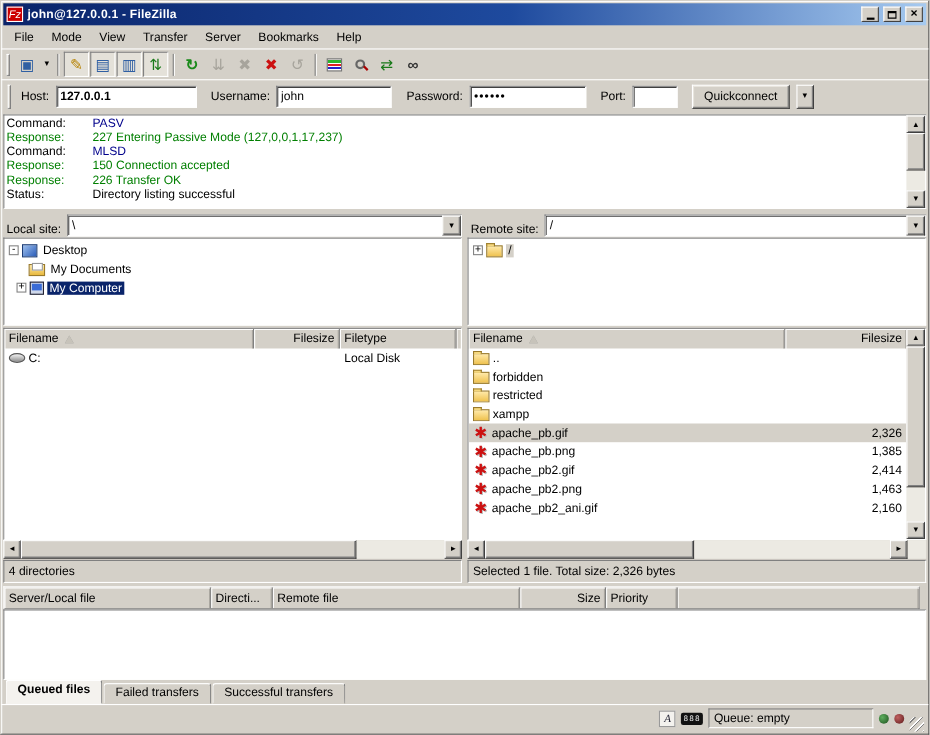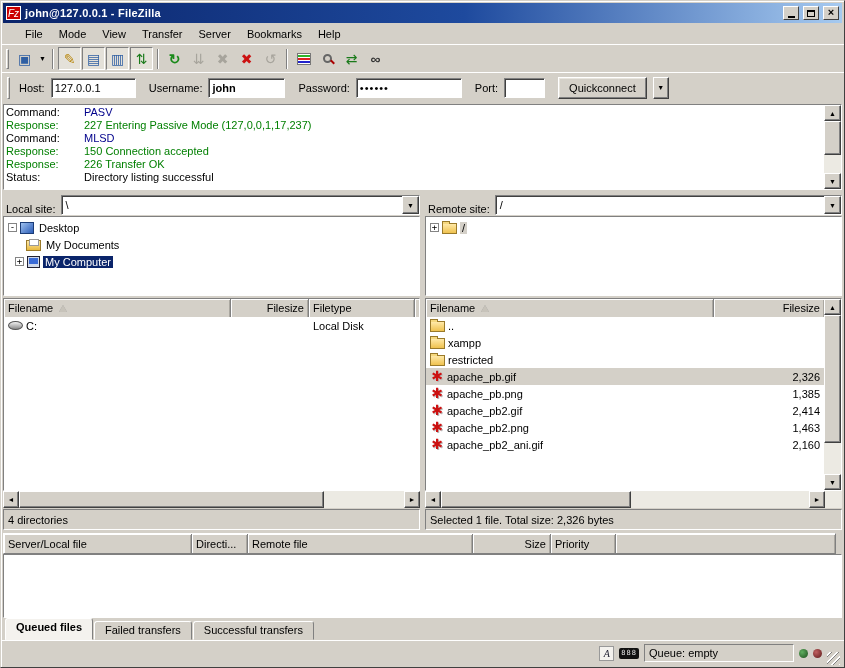--- a/index.html
+++ b/index.html
@@ -16,21 +16,21 @@
   .app-logo { width:15px; height:14px; background:#cc0000; color:#fff; font-weight:normal; font-size:10px;
               display:flex; align-items:center; justify-content:center; border:1px solid #fff; font-style:italic; }
   .title-text { color:#fff; font-weight:bold; flex:1; letter-spacing:.2px; }
   .winbtn { width:16px; height:14px; background:#d4d0c8; border:1px solid; border-color:#fff #404040 #404040 #fff;
             display:flex; align-items:center; justify-content:center; font-size:9px; font-weight:bold; line-height:1; }
   .glyph-min { width:7px; height:2px; background:#000; margin-top:7px; }
   .glyph-max { width:8px; height:7px; border:1px solid #000; border-top-width:2px; }
   .glyph-close { font-size:11px; margin-top:-1px; }
 
   
-  .menubar { height:21px; display:flex; align-items:center; padding-left:16px; }
+  .menubar { height:21px; display:flex; align-items:center; padding-left:4px; }
   .menu-item { padding:2px 8px; }
 
   
   .toolbar { height:28px; display:flex; align-items:center; gap:1px; padding:1px 2px;
              border-top:1px solid #fff; }
   .tb-grip { width:3px; height:20px; border:1px solid; border-color:#fff #808080 #808080 #fff; margin:0 3px; }
   .tb-sep { width:2px; height:20px; border-left:1px solid #808080; border-right:1px solid #fff; margin:0 3px; }
   .tb-btn { width:23px; height:23px; display:flex; align-items:center; justify-content:center;
             font-size:14px; line-height:1; border:1px solid transparent; }
   .tb-btn.pressed { border-color:#808080 #fff #fff #808080; background:#e4e1d9; }
@@ -42,21 +42,21 @@
   .icon-mag::after { content:""; position:absolute; width:5px; height:2px; background:#a00; transform:rotate(45deg);
                      right:-5px; bottom:-2px; }
 
   
   .quickbar { height:30px; display:flex; align-items:center; gap:5px; padding:0 6px;
               border-top:1px solid #fff; }
   .qc-label { padding-right:1px; }
   .tb-grip2 { width:3px; height:22px; border:1px solid; border-color:#fff #808080 #808080 #fff; margin-right:4px; }
   input.textbox { height:20px; border:1px solid; border-color:#808080 #fff #fff #808080; box-shadow:inset 1px 1px 0 #404040;
                   background:#fff; font-family:"Liberation Sans",sans-serif; font-size:11px; padding:0 3px; }
-  .host-input { width:85px; } .user-input { width:77px;font-weight:bold; } .pass-input { width:106px; letter-spacing:1px; } .port-input { width:41px; }
+  .host-input { width:128px;font-weight:bold; } .user-input { width:105px; } .pass-input { width:106px; letter-spacing:1px; } .port-input { width:41px; }
   .qc-btn { height:22px; padding:0 10px; background:#d4d0c8; border:1px solid; border-color:#fff #404040 #404040 #fff;
             box-shadow:inset -1px -1px 0 #808080, inset 1px 1px 0 #e8e5de; font-size:11px; }
   .qc-dd { width:16px; height:22px; background:#d4d0c8; border:1px solid; border-color:#fff #404040 #404040 #fff;
            box-shadow:inset -1px -1px 0 #808080; display:flex; align-items:center; justify-content:center; font-size:7px; margin-left:1px; }
 
   
   .logarea { height:86px; margin:2px 2px 0 2px; background:#fff; border:1px solid; border-color:#808080 #fff #fff #808080;
              display:flex; }
   .log-lines { flex:1; padding:1px 2px; overflow:hidden; }
   .log-line { display:flex; height:13px; line-height:13px; }
@@ -402,30 +402,39 @@
                   <span class="icon-folder"></span>
                   <span>..</span>
                 </div>
               <div class="cell rc-size right">
                   <span></span>
                 </div>
             </div>
             <div class="file-row">
               <div class="cell rc-name">
                   <span class="icon-folder"></span>
-                  <span>xampp</span>
+                  <span>forbidden</span>
                 </div>
               <div class="cell rc-size right">
                   <span></span>
                 </div>
             </div>
             <div class="file-row">
               <div class="cell rc-name">
                   <span class="icon-folder"></span>
                   <span>restricted</span>
+                </div>
+              <div class="cell rc-size right">
+                  <span></span>
+                </div>
+            </div>
+            <div class="file-row">
+              <div class="cell rc-name">
+                  <span class="icon-folder"></span>
+                  <span>xampp</span>
                 </div>
               <div class="cell rc-size right">
                   <span></span>
                 </div>
             </div>
             <div class="file-row sel-inactive">
               <div class="cell rc-name">
                   <span class="icon-imgfile">✱</span>
                   <span>apache_pb.gif</span>
                 </div>

